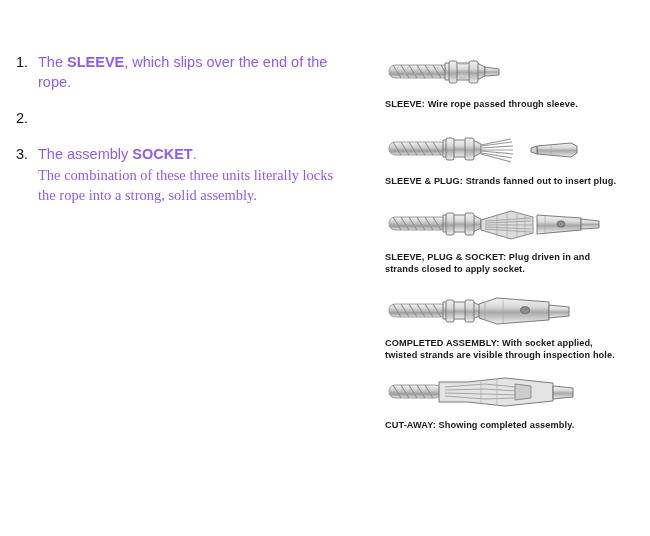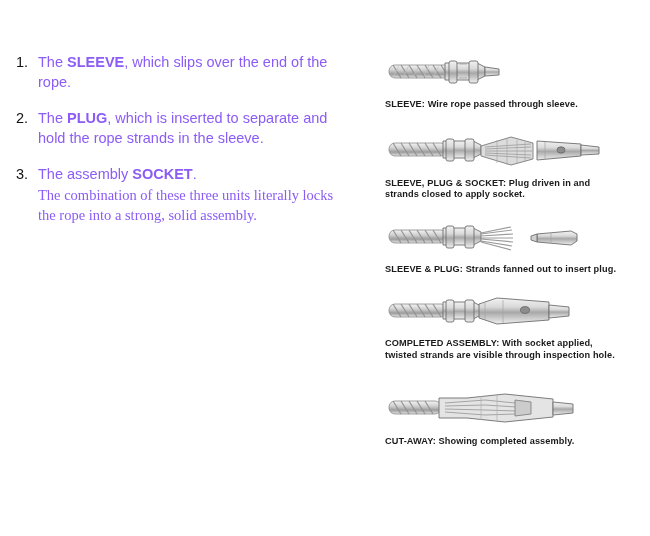--- a/index.html
+++ b/index.html
@@ -79,42 +79,39 @@
     max-width: 235px;
   }
   .fig-cap .cap-rest {
     font-weight: bold;
   }
 
   
   .fig-1 { margin-bottom: 18px; }
   .fig-2 { margin-bottom: 16px; }
   .fig-3 { margin-bottom: 16px; }
-  .fig-4 { margin-bottom: 28px; }
+  .fig-4 { margin-bottom: 12px; }
   .fig-5 { margin-bottom: 0; }
 </style>
 </head>
 <body>
 
 <div class="page">
 
   <div class="list-col">
 
     <div class="list-item">
       <div class="list-num">1.</div>
       <div class="list-body">
         <span>The </span><b>SLEEVE</b><span>, which slips over the end of the rope.</span>
       </div>
     </div>
 
     <div class="list-item">
       <div class="list-num">2.</div>
-      <div class="list-body">
-        <span>The </span><b>PLUG</b><span>, which is inserted to separate and hold the rope strands in the sleeve.</span>
-      </div>
     </div>
 
     <div class="list-item">
       <div class="list-num">3.</div>
       <div class="list-body">
         <span>The assembly </span><b>SOCKET</b><span>.</span>
         <div class="list-extra">The combination of these three units literally locks the rope into a strong, solid assembly.</div>
       </div>
     </div>
 
@@ -152,20 +149,47 @@
           <path d="M100 15 L114 17 L114 23 L100 24 Z" fill="url(#metal)" stroke="#6e6e6e" stroke-width="0.9"></path>
           <line x1="74" y1="12" x2="82" y2="12" stroke="#9a9a9a" stroke-width="0.7"></line>
           <line x1="74" y1="26" x2="82" y2="26" stroke="#9a9a9a" stroke-width="0.7"></line>
         </g>
       </svg>
       <div class="fig-cap">
         <span>SLEEVE:</span><span class="cap-rest"> Wire rope passed through sleeve.</span>
       </div>
     </div>
 
+    <div class="figure fig-2">
+      <svg class="fig-art" width="235" height="44" viewBox="0 0 235 44">
+        <g>
+          <rect x="4" y="13" width="58" height="13" rx="6" fill="url(#rope)" stroke="#8a8a8a" stroke-width="0.8"></rect>
+          <path d="M8 13 L16 26 M16 13 L24 26 M24 13 L32 26 M32 13 L40 26 M40 13 L48 26 M48 13 L56 26" stroke="#909090" stroke-width="1.1" fill="none"></path>
+        </g>
+        <g>
+          <path d="M58 11 L88 11 L96 15 L96 24 L88 28 L58 28 Z" fill="url(#metal)" stroke="#6e6e6e" stroke-width="0.9"></path>
+          <rect x="61" y="9" width="8" height="22" rx="2" fill="url(#metal)" stroke="#6e6e6e" stroke-width="0.9"></rect>
+          <rect x="80" y="9" width="9" height="22" rx="2" fill="url(#metal)" stroke="#6e6e6e" stroke-width="0.9"></rect>
+        </g>
+
+        <g>
+          <path d="M96 16 L126 10 M96 17 L127 13 M96 19 L128 17 M96 21 L128 21 M96 22 L128 25 M96 24 L127 29 M96 25 L126 33" stroke="#9b9b9b" stroke-width="1.2" fill="none"></path>
+        </g>
+
+        <g>
+          <path d="M152 17 L186 14 L192 17 L192 24 L186 28 L152 25 Z" fill="url(#metal)" stroke="#6e6e6e" stroke-width="0.9"></path>
+          <path d="M152 17 L146 19 L146 23 L152 25 Z" fill="#cfcfcf" stroke="#6e6e6e" stroke-width="0.9"></path>
+          <line x1="166" y1="15" x2="166" y2="27" stroke="#a5a5a5" stroke-width="0.7"></line>
+        </g>
+      </svg>
+      <div class="fig-cap">
+        <span>SLEEVE &amp; PLUG:</span><span class="cap-rest"> Strands fanned out to insert plug.</span>
+      </div>
+    </div>
+
     <div class="figure fig-3">
       <svg class="fig-art" width="235" height="46" viewBox="0 0 235 46">
         <g>
           <rect x="4" y="14" width="58" height="13" rx="6" fill="url(#rope)" stroke="#8a8a8a" stroke-width="0.8"></rect>
           <path d="M8 14 L16 27 M16 14 L24 27 M24 14 L32 27 M32 14 L40 27 M40 14 L48 27 M48 14 L56 27" stroke="#909090" stroke-width="1.1" fill="none"></path>
         </g>
         <g>
           <path d="M58 12 L88 12 L96 16 L96 25 L88 29 L58 29 Z" fill="url(#metal)" stroke="#6e6e6e" stroke-width="0.9"></path>
           <rect x="61" y="10" width="8" height="22" rx="2" fill="url(#metal)" stroke="#6e6e6e" stroke-width="0.9"></rect>
           <rect x="80" y="10" width="9" height="22" rx="2" fill="url(#metal)" stroke="#6e6e6e" stroke-width="0.9"></rect>
@@ -182,47 +206,20 @@
           <path d="M196 16 L214 18 L214 25 L196 26 Z" fill="url(#metal)" stroke="#6e6e6e" stroke-width="0.9"></path>
           <ellipse cx="176" cy="21" rx="4" ry="3.2" fill="#8d8d8d" stroke="#5d5d5d" stroke-width="0.7"></ellipse>
           <line x1="160" y1="13" x2="160" y2="30" stroke="#a5a5a5" stroke-width="0.7"></line>
         </g>
       </svg>
       <div class="fig-cap">
         <span>SLEEVE, PLUG &amp; SOCKET:</span><span class="cap-rest"> Plug driven in and strands closed to apply socket.</span>
       </div>
     </div>
 
-    <div class="figure fig-2">
-      <svg class="fig-art" width="235" height="44" viewBox="0 0 235 44">
-        <g>
-          <rect x="4" y="13" width="58" height="13" rx="6" fill="url(#rope)" stroke="#8a8a8a" stroke-width="0.8"></rect>
-          <path d="M8 13 L16 26 M16 13 L24 26 M24 13 L32 26 M32 13 L40 26 M40 13 L48 26 M48 13 L56 26" stroke="#909090" stroke-width="1.1" fill="none"></path>
-        </g>
-        <g>
-          <path d="M58 11 L88 11 L96 15 L96 24 L88 28 L58 28 Z" fill="url(#metal)" stroke="#6e6e6e" stroke-width="0.9"></path>
-          <rect x="61" y="9" width="8" height="22" rx="2" fill="url(#metal)" stroke="#6e6e6e" stroke-width="0.9"></rect>
-          <rect x="80" y="9" width="9" height="22" rx="2" fill="url(#metal)" stroke="#6e6e6e" stroke-width="0.9"></rect>
-        </g>
-
-        <g>
-          <path d="M96 16 L126 10 M96 17 L127 13 M96 19 L128 17 M96 21 L128 21 M96 22 L128 25 M96 24 L127 29 M96 25 L126 33" stroke="#9b9b9b" stroke-width="1.2" fill="none"></path>
-        </g>
-
-        <g>
-          <path d="M152 17 L186 14 L192 17 L192 24 L186 28 L152 25 Z" fill="url(#metal)" stroke="#6e6e6e" stroke-width="0.9"></path>
-          <path d="M152 17 L146 19 L146 23 L152 25 Z" fill="#cfcfcf" stroke="#6e6e6e" stroke-width="0.9"></path>
-          <line x1="166" y1="15" x2="166" y2="27" stroke="#a5a5a5" stroke-width="0.7"></line>
-        </g>
-      </svg>
-      <div class="fig-cap">
-        <span>SLEEVE &amp; PLUG:</span><span class="cap-rest"> Strands fanned out to insert plug.</span>
-      </div>
-    </div>
-
     <div class="figure fig-4">
       <svg class="fig-art" width="235" height="44" viewBox="0 0 235 44">
         <g>
           <rect x="4" y="13" width="58" height="13" rx="6" fill="url(#rope)" stroke="#8a8a8a" stroke-width="0.8"></rect>
           <path d="M8 13 L16 26 M16 13 L24 26 M24 13 L32 26 M32 13 L40 26 M40 13 L48 26 M48 13 L56 26" stroke="#909090" stroke-width="1.1" fill="none"></path>
         </g>
         <g>
           <path d="M58 11 L88 11 L96 15 L96 24 L88 28 L58 28 Z" fill="url(#metal)" stroke="#6e6e6e" stroke-width="0.9"></path>
           <rect x="61" y="9" width="8" height="22" rx="2" fill="url(#metal)" stroke="#6e6e6e" stroke-width="0.9"></rect>
           <rect x="80" y="9" width="9" height="22" rx="2" fill="url(#metal)" stroke="#6e6e6e" stroke-width="0.9"></rect>

